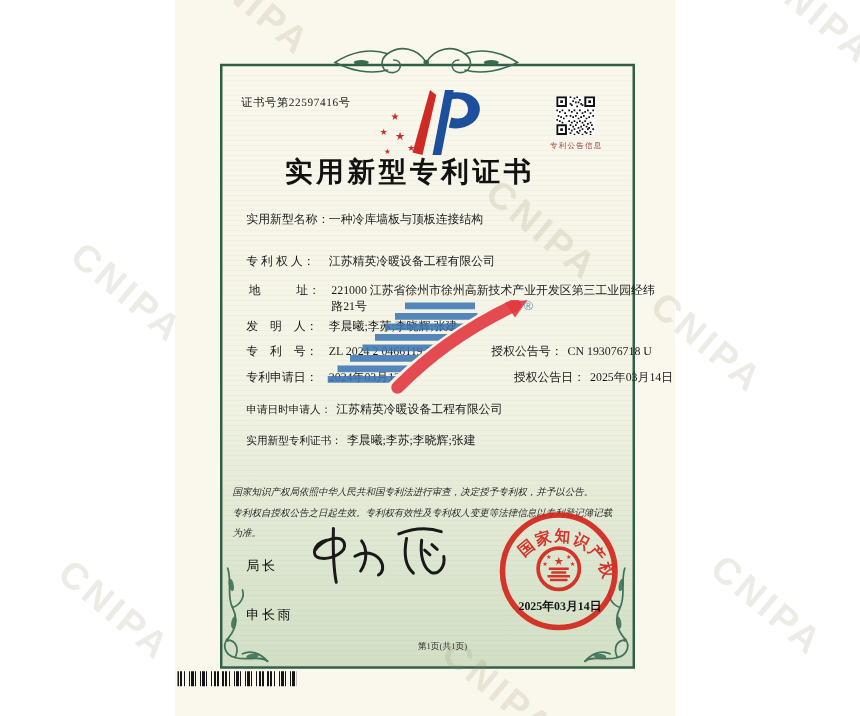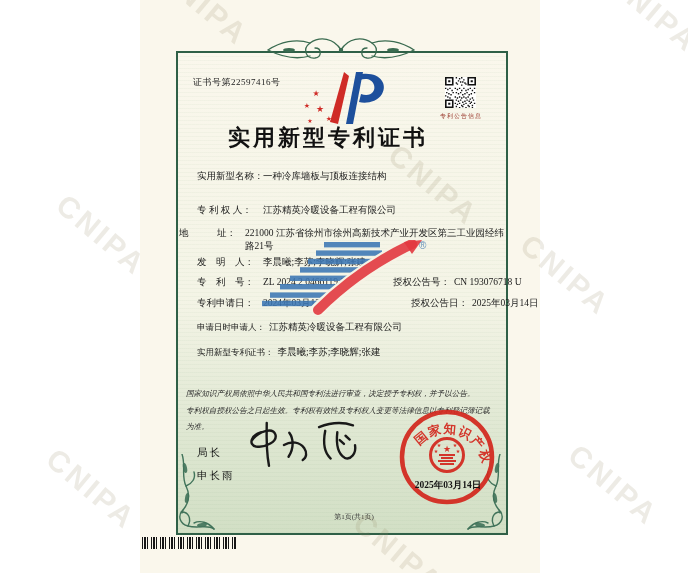--- a/index.html
+++ b/index.html
@@ -121,21 +121,21 @@
   <div class="abs qrcap">专利公告信息</div>
 
   <div class="abs title">实用新型专利证书</div>
 
   <div class="abs row" style="left:197px;top:170px;">
     <span class="lbl">实用新型名称：</span><span class="val">一种冷库墙板与顶板连接结构</span>
   </div>
   <div class="abs row" style="left:197px;top:204px;">
     <span class="lbl">专 利 权 人：</span><span class="val">江苏精英冷暖设备工程有限公司</span>
   </div>
-  <div class="abs row addr" style="left:179px;top:227px;">
+  <div class="abs row addr" style="left:199px;top:227px;">
     <span class="lbl">地　　　址：</span>
       <span class="val">221000 江苏省徐州市徐州高新技术产业开发区第三工业园经纬路21号</span>
   </div>
   <div class="abs row" style="left:197px;top:256px;">
     <span class="lbl">发　明　人：</span><span class="val">李晨曦;李苏;李晓辉;张建</span>
   </div>
   <div class="abs row" style="left:197px;top:276px;">
     <span class="lbl">专　利　号：</span><span class="val">ZL 2024 2 0466119.7</span>
   </div>
   <div class="abs row row2" style="left:393px;top:276px;">
@@ -153,21 +153,21 @@
   <div class="abs row row2" style="left:197px;top:346px;font-size:8.5px;">
     <span class="lbl">实用新型专利证书：</span><span class="val" style="font-size:9.5px;">李晨曦;李苏;李晓辉;张建</span>
   </div>
 
   <div class="abs legal">
     <div>国家知识产权局依照中华人民共和国专利法进行审查，决定授予专利权，并予以公告。</div>
     <div>专利权自授权公告之日起生效。专利权有效性及专利权人变更等法律信息以专利登记簿记载为准。</div>
   </div>
 
   <div class="abs director" style="top:446px;">局长</div>
-  <div class="abs director" style="top:469px;">申长雨</div>
+  <div class="abs director" style="top:485px;">申长雨</div>
 
   <svg class="abs" style="left:238px;top:418px;" width="130" height="56" viewBox="0 0 130 56">
     <g fill="none" stroke="#191919" stroke-width="2.4" stroke-linecap="round" transform="rotate(-3 65 28)">
       <path d="M14,20 C22,10 36,8 38,15 C40,22 28,28 18,26 C10,24 14,14 24,12"></path>
       <path d="M30,3 C29,16 28,32 30,46"></path>
       <path d="M52,14 C56,20 56,30 50,38"></path>
       <path d="M46,26 C54,22 62,24 66,30 C69,35 68,40 64,42"></path>
       <path d="M82,10 C94,6 106,6 116,10"></path>
       <path d="M88,14 C85,26 86,36 92,42"></path>
       <path d="M100,16 C98,28 100,38 106,42 C112,45 118,38 117,30"></path>

